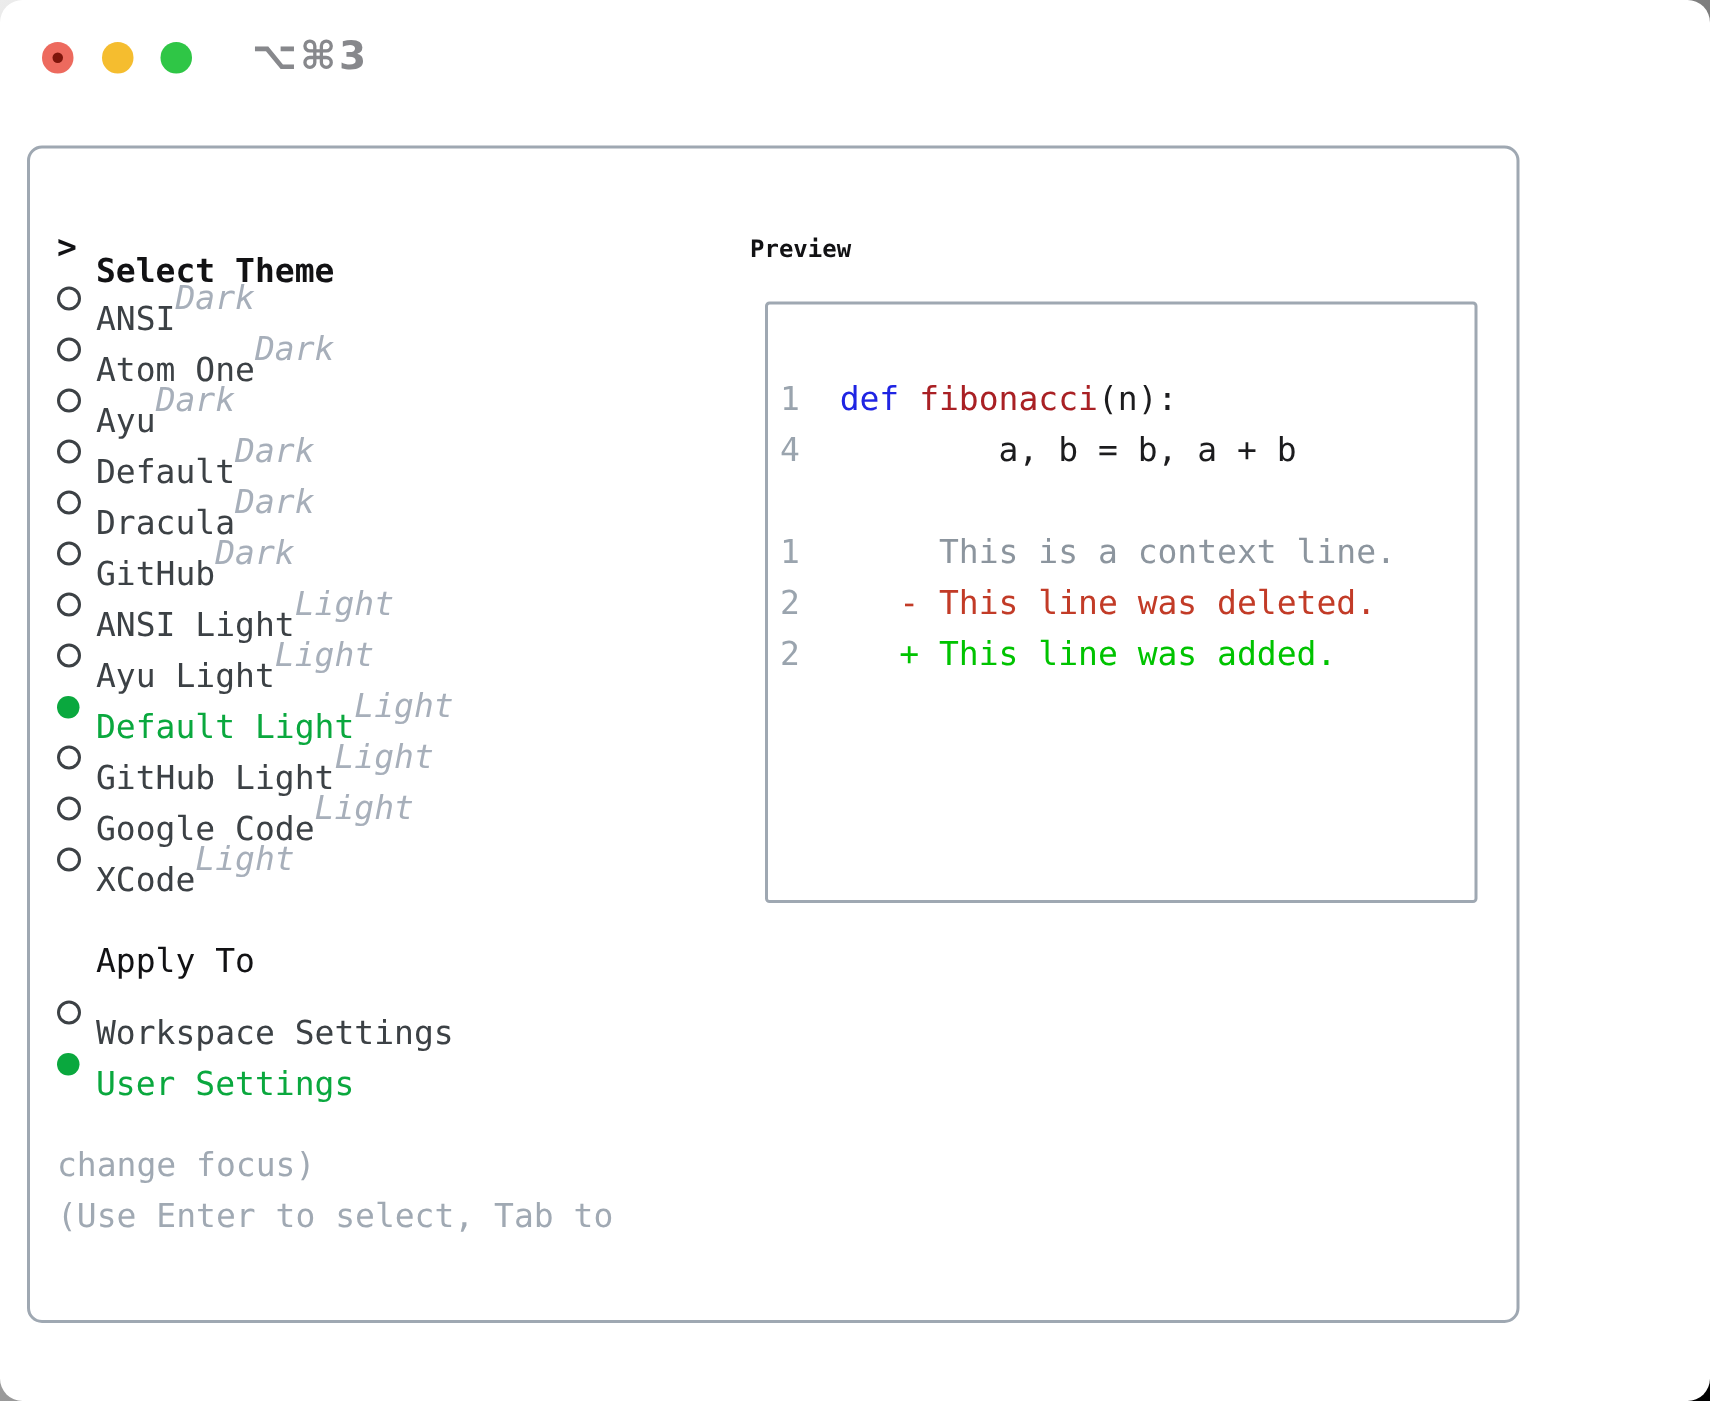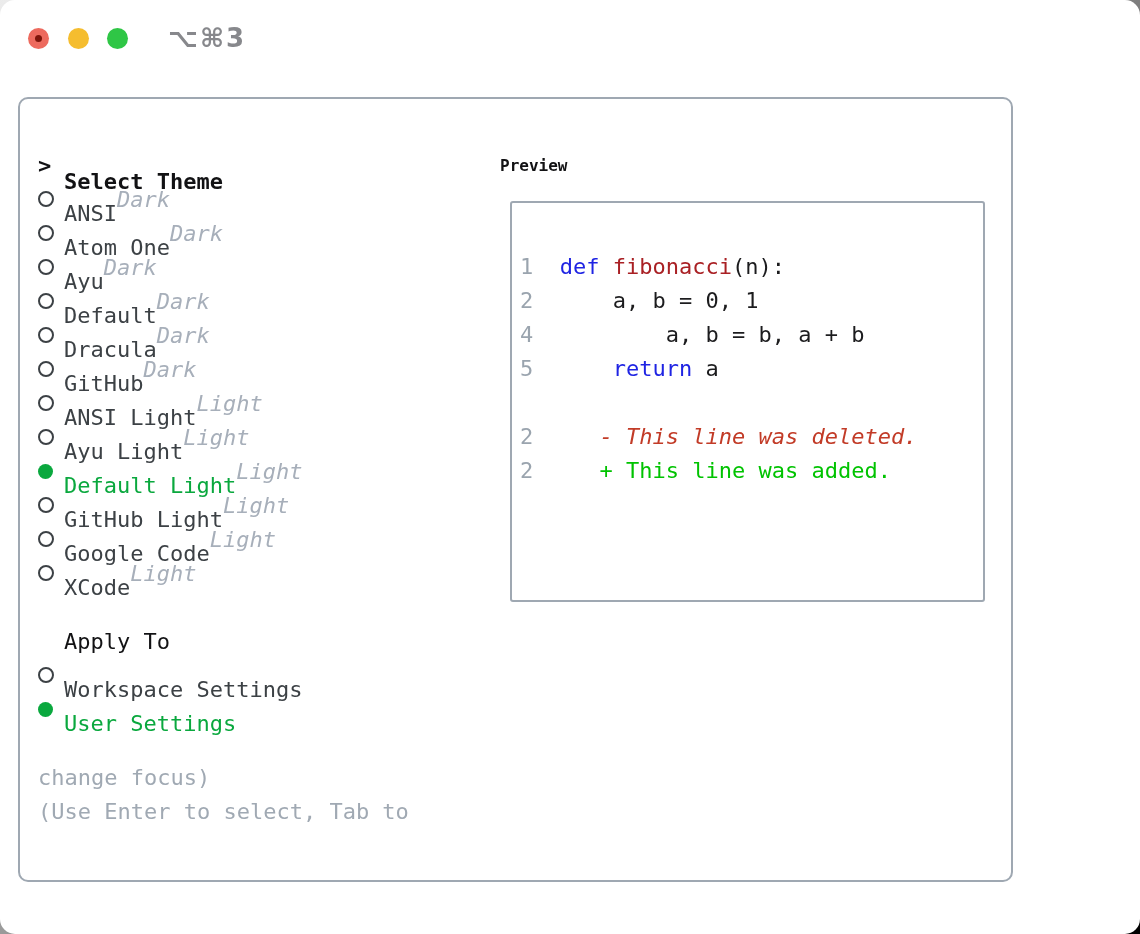--- a/index.html
+++ b/index.html
@@ -55,21 +55,21 @@
   .preview-box{
     position:absolute;left:490px;top:102px;width:475px;height:401px;
     border:2px solid var(--panel_border);border-radius:3px;box-sizing:border-box;
     padding:13px 16px 0 8px;background:#fff;
   }
   .code-line{height:34px;line-height:34px;white-space:pre;font-size:22px;color:var(--code_text);}
   .seg.num{color:var(--line_number);}
   .seg.kw{color:var(--keyword);}
   .seg.fn{color:var(--function);}
   .seg.ctx{color:var(--context);}
-  .seg.del{color:var(--deleted);font-style:italic;}
+  .seg.del{color:var(--deleted);}
   .seg.add{color:var(--added);margin-top:15px;}
   .seg.pl{color:var(--code_text);}
 </style>
 </head>
 <body>
 
 <div class="window">
 
   <div class="titlebar">
     <span class="light red"></span>
@@ -117,22 +117,21 @@
 
       <div class="hint">change focus)</div>
       <div class="hint">(Use Enter to select, Tab to</div>
     </div>
 
     <div class="preview-label">Preview</div>
 
     <div class="preview-box">
         <div class="code-line"></div>
         <div class="code-line"><span class="seg num">1</span><span class="seg pl">  </span><span class="seg kw">def</span><span class="seg pl"> </span><span class="seg fn">fibonacci</span><span class="seg pl">(n):</span></div>
-        <div class="code-line"><span class="seg num">2</span><span class="seg pl">      a, b = 0, 1</span></div>
         <div class="code-line"><span class="seg num">4</span><span class="seg pl">          a, b = b, a + b</span></div>
-        <div class="code-line"><span class="seg num">5</span><span class="seg pl">      </span><span class="seg kw">return</span><span class="seg pl"> a</span></div>
         <div class="code-line"></div>
+        <div class="code-line"><span class="seg num">1</span><span class="seg ctx">       This is a context line.</span></div>
         <div class="code-line"><span class="seg num">2</span><span class="seg pl">     </span><span class="seg del">- This line was deleted.</span></div>
         <div class="code-line"><span class="seg num">2</span><span class="seg pl">     </span><span class="seg add">+ This line was added.</span></div>
       </div>
 
   </div>
 </div>
 
 </body></html>

